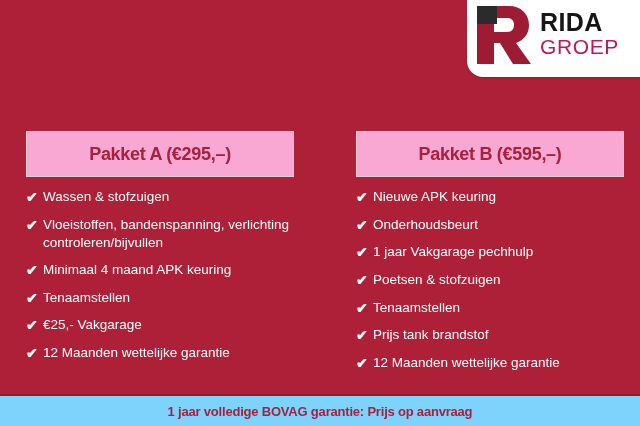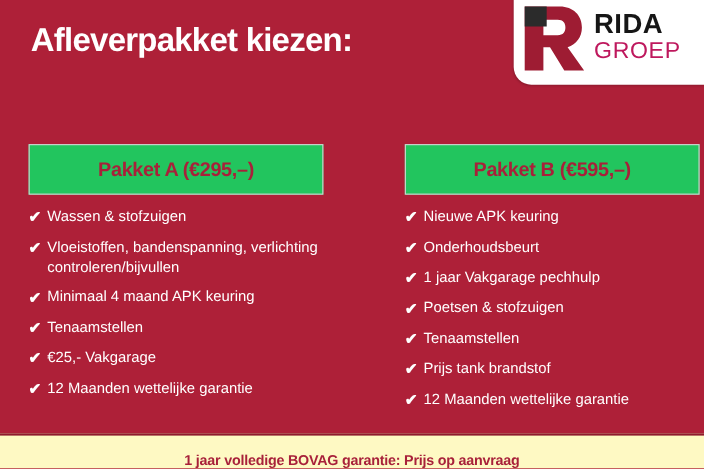--- a/index.html
+++ b/index.html
@@ -94,27 +94,27 @@
     top: 100px;
     width: 640px;
     height: 290px;
   }
   .col {
     position: absolute;
     top: 0;
     width: 268px;
   }
   .col-a { left: 26px; }
-  .col-b { left: 368px; }
+  .col-b { left: 356px; }
 
   .pkg-head {
     box-sizing: border-box;
     width: 268px;
     height: 46px;
-    background: #22c55e;
+    background: #f9a8d4;
     border: 1px solid #D8D2D4;
     display: flex;
     align-items: center;
     justify-content: center;
     margin-top: 31px;
   }
   .pkg-head-label {
     font-size: 18px;
     font-weight: bold;
     color: #A8213A;
@@ -150,42 +150,41 @@
     flex: 1 1 auto;
   }
 
   
   .footer {
     position: absolute;
     left: 0;
     bottom: 0;
     width: 640px;
     height: 30px;
-    background: #fef9c3;
-    display: flex;
-    align-items: flex-end;
+    background: #7dd3fc;
+    display: flex;
+    align-items: center;
     justify-content: center;
     border-top: 2px solid #8E1B2E;
   }
   .footer-text {
     font-size: 13px;
     font-weight: bold;
     color: #A8213A;
     letter-spacing: -0.2px;
     white-space: nowrap;
     font-family: "Liberation Sans", sans-serif;
   }
 </style>
 </head>
 <body>
 
 <div class="banner">
 
   <div class="header">
-    <div class="page-title">Afleverpakket kiezen:</div>
 
     <div class="logo-panel">
       <div class="logo-inner">
         <svg class="logo-mark" viewBox="0 0 58 62">
           <path d="M2 2 H34 C46 2 54 10 54 21 C54 30 49 36 41 39 L56 60 H38 L25 39 H19 V60 H2 Z M19 14 V28 H32 C37 28 39 25 39 21 C39 17 37 14 32 14 Z" fill="#9E1C33"></path>
           <path d="M2 2 H22 V20 H2 Z" fill="#2B2B2B"></path>
         </svg>
         <div class="logo-text">
           <div class="logo-rida">RIDA</div>
           <div class="logo-groep">GROEP</div>

